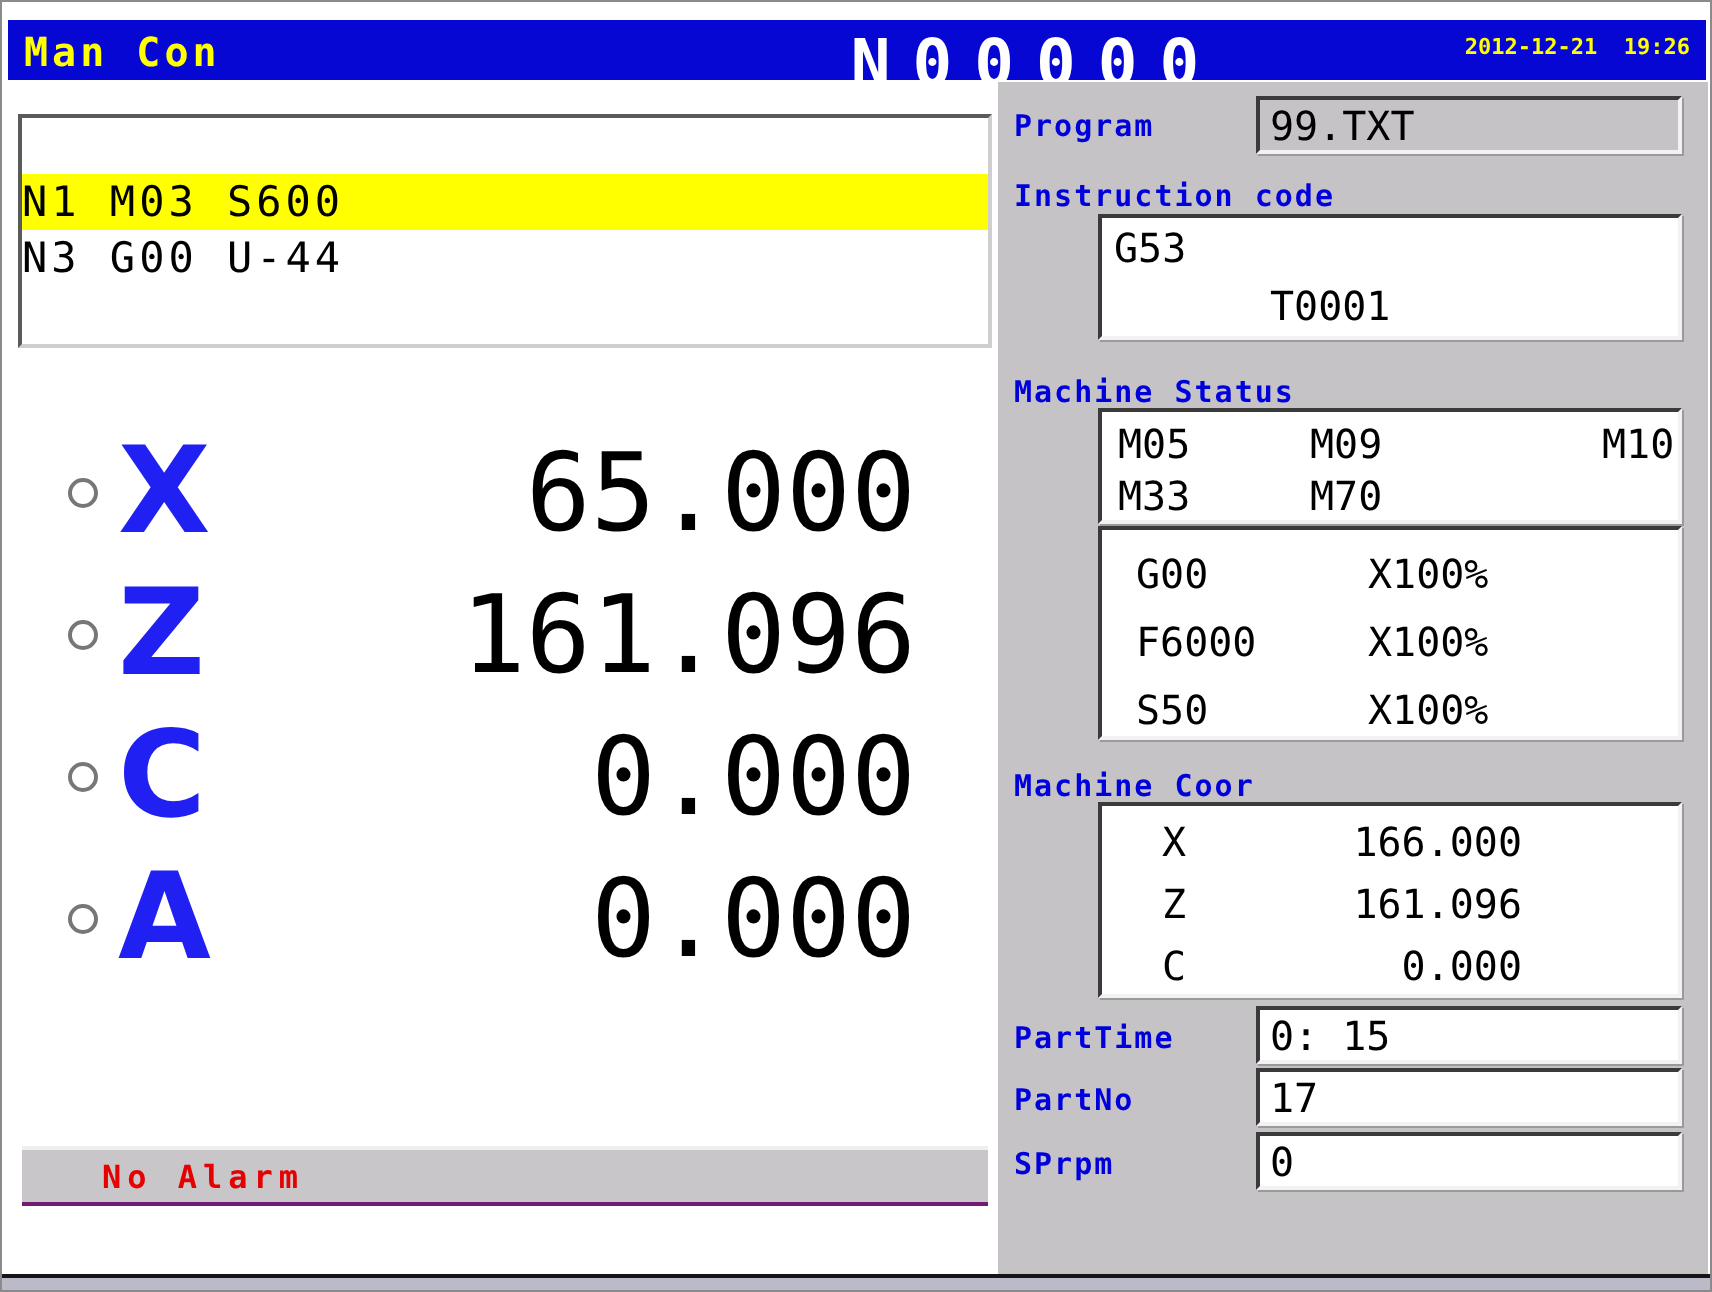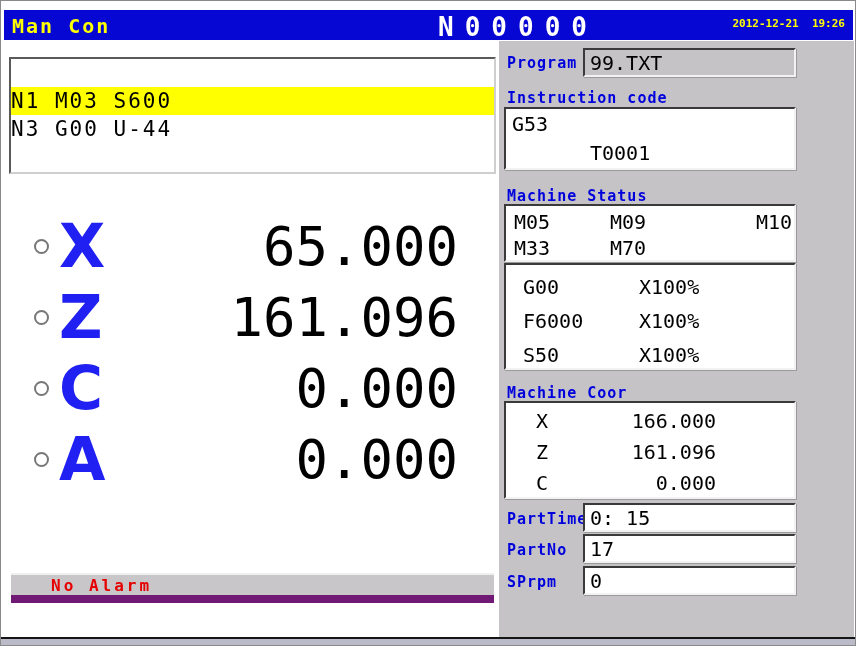--- a/index.html
+++ b/index.html
@@ -16,21 +16,21 @@
     position:absolute; left:3px; top:9px; width:849px; height:30px;
     background:#0707d4;
     text-align:right;
   }
   .topbar .mode {
     position:absolute; left:8px; top:4px;
     color:#ffff00; font-weight:bold; font-size:20px; letter-spacing:2px; white-space:pre;
   }
   .topbar .prog-no {
     position:absolute; left:514px; top:2px; transform:translateX(-50%);
-    color:#ffffff; font-weight:bold; font-size:26px; letter-spacing:11px; white-space:pre;
+    color:#ffffff; font-weight:bold; font-size:33px; letter-spacing:11px; white-space:pre;
   }
   .topbar .datetime {
     position:absolute; right:8px; top:7px;
     color:#ffff00; font-weight:bold; font-size:11px; white-space:pre;
   }
 
   
   .prog-win {
     position:absolute; left:8px; top:56px; width:487px; height:117px;
     background:#ffffff;
@@ -56,38 +56,39 @@
   }
   .axis-value {
     position:absolute; right:40px; top:50%; transform:translateY(-50%);
     font-size:54px; color:#000; line-height:1; white-space:pre;
   }
 
   
   .alarm {
     position:absolute; left:10px; top:572px; width:483px; height:30px;
     background:#c9c6c9;
-    border-top:2px solid #efefef; border-bottom:8px solid #701a75;
+    border-top:2px solid #efefef; border-bottom:2px solid #701a75;
     display:flex; align-items:center; padding-left:40px;
     color:#e60000; font-weight:bold; font-size:16px; letter-spacing:3px; white-space:pre;
   }
 
   
   .rpanel {
     position:absolute; left:498px; top:40px; width:355px; height:598px;
     background:#c6c3c6;
   }
   .lbl {
     position:absolute; color:#0000dc; font-weight:bold; font-size:15px;
     letter-spacing:1px; white-space:pre;
   }
   .box {
     position:absolute; background:#ffffff;
     border:2px solid; border-color:#3a3a3a #f2f2f2 #f2f2f2 #3a3a3a;
     box-shadow:1px 1px 0 #9a9a9a;
+    margin-left:45px;
   }
   .box.grayfill { background:#c6c3c6; }
   .rtext { font-size:20px; color:#000; white-space:pre; }
 
   .field {
     display:flex; align-items:center; padding-left:5px;
   }
 
   .instr-line { height:29px; display:flex; align-items:center; }
   .instr-line.l0 { padding-left:6px; }

